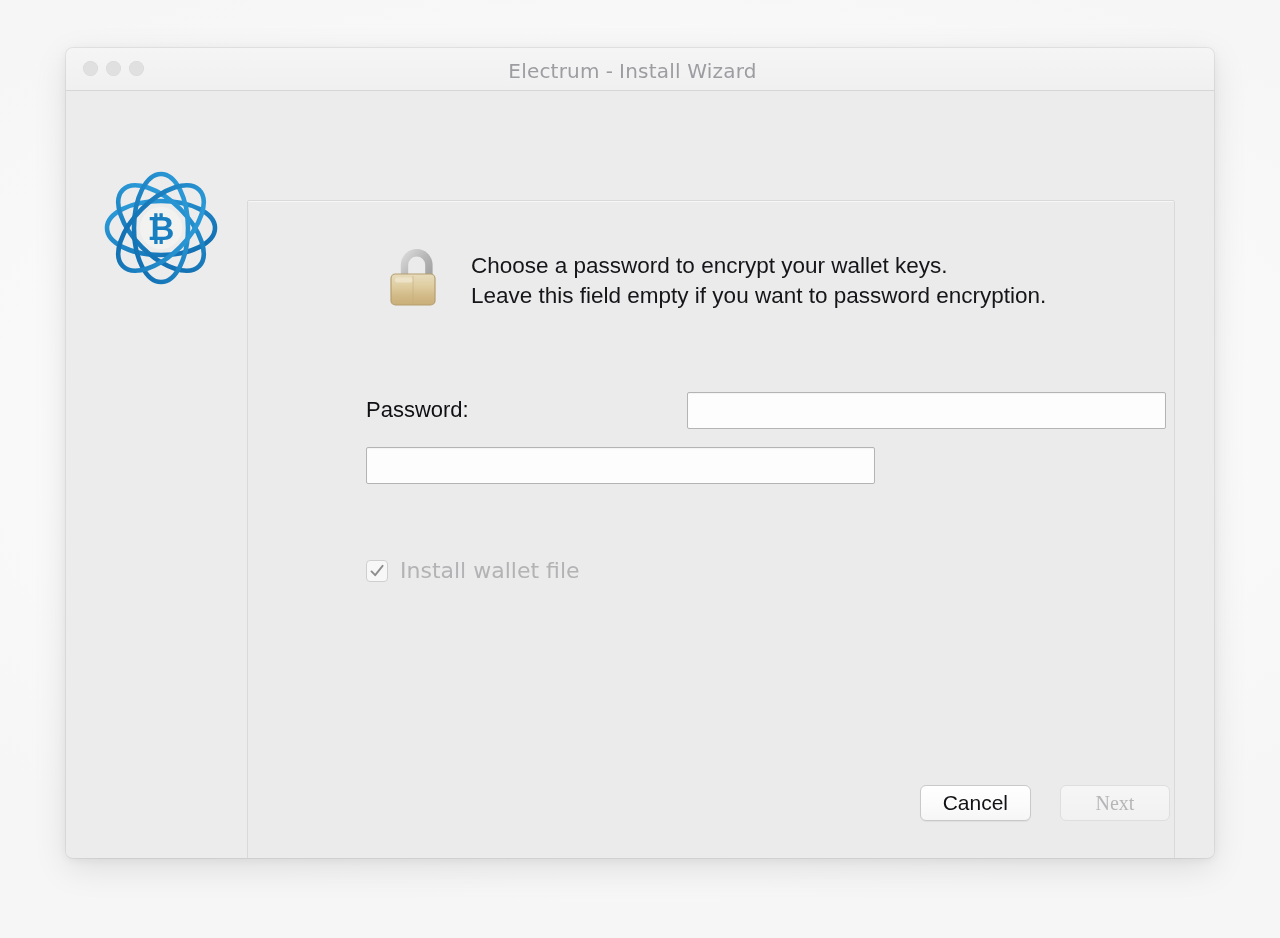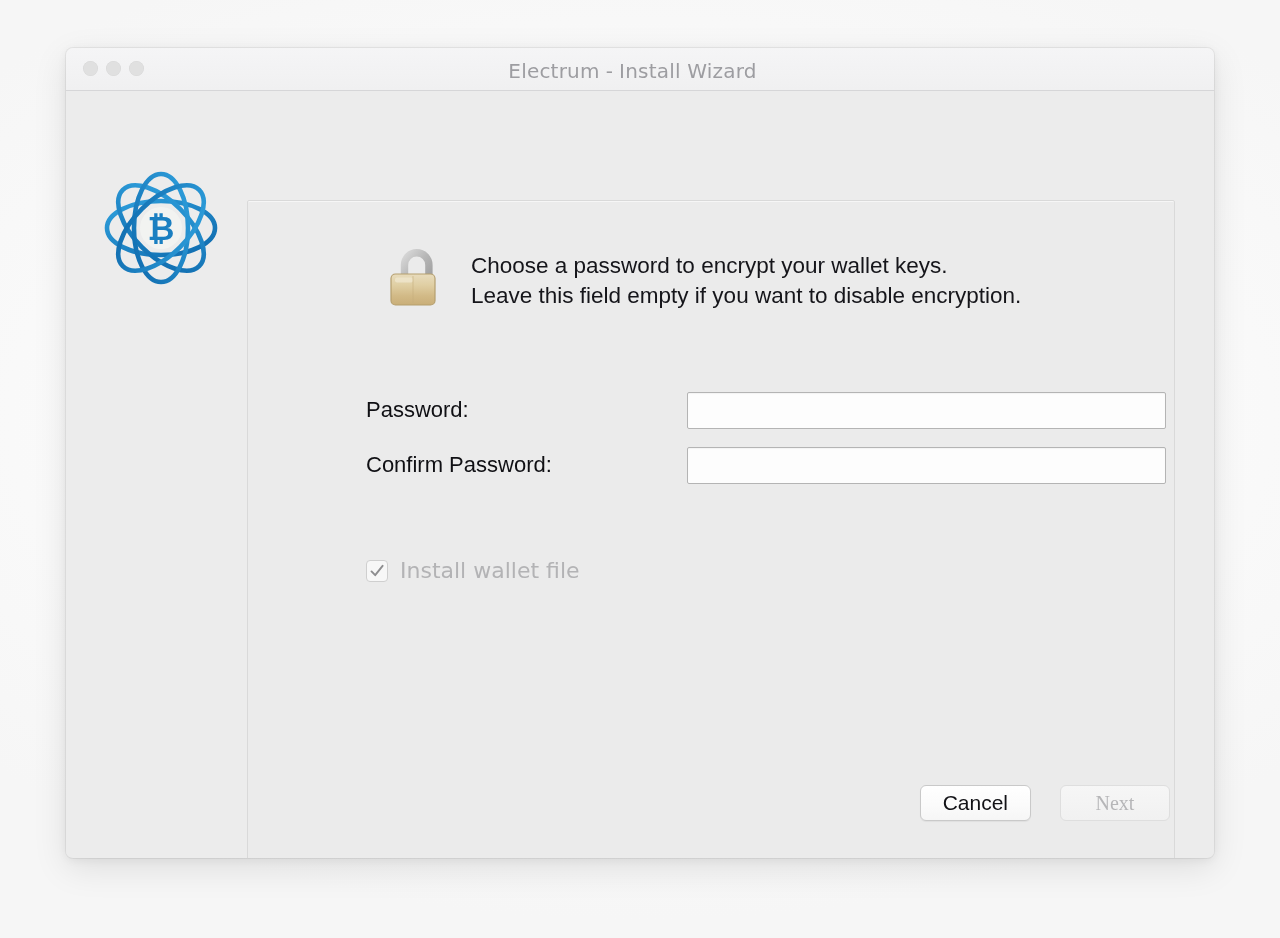--- a/index.html
+++ b/index.html
@@ -289,33 +289,32 @@
               <path d="M17.5 34 L17.5 22 A12.2 12.2 0 0 1 41.9 22 L41.9 38" fill="none" stroke="url(#shk)" stroke-width="7.4" stroke-linecap="round"></path>
 
               <rect x="4" y="31" width="44" height="31" rx="4.5" fill="url(#body)" stroke="#b59f6f" stroke-width="1.2"></rect>
               <rect x="8" y="34.5" width="18" height="5" rx="2" fill="#f0e7cf" opacity="0.75"></rect>
               <line x1="26" y1="33" x2="26" y2="60" stroke="#c5ad7c" stroke-width="1" opacity="0.6"></line>
             </svg>
           </div>
 
           <div class="message">
             <div>Choose a password to encrypt your wallet keys.</div>
-            <div>Leave this field empty if you want to disable encryption.</div>
+            <div>Leave this field empty if you want to password encryption.</div>
           </div>
         </div>
 
         <div class="form">
 
           <div class="form-row">
             <div class="form-label">Password:</div>
             <input class="text-input" type="password" placeholder="" style="">
           </div>
 
           <div class="form-row">
-            <div class="form-label">Confirm Password:</div>
             <input class="text-input" type="password" placeholder="" style="">
           </div>
         </div>
 
         <div class="check-row">
           <div class="checkbox">
             <svg width="16" height="16" viewBox="0 0 16 16" aria-hidden="true">
               <path d="M2.5 8.4 L6.2 12.2 L13.6 2.8" fill="none" stroke="#8d8d8f" stroke-width="1.9" stroke-linecap="round" stroke-linejoin="round"></path>
             </svg>
           </div>

